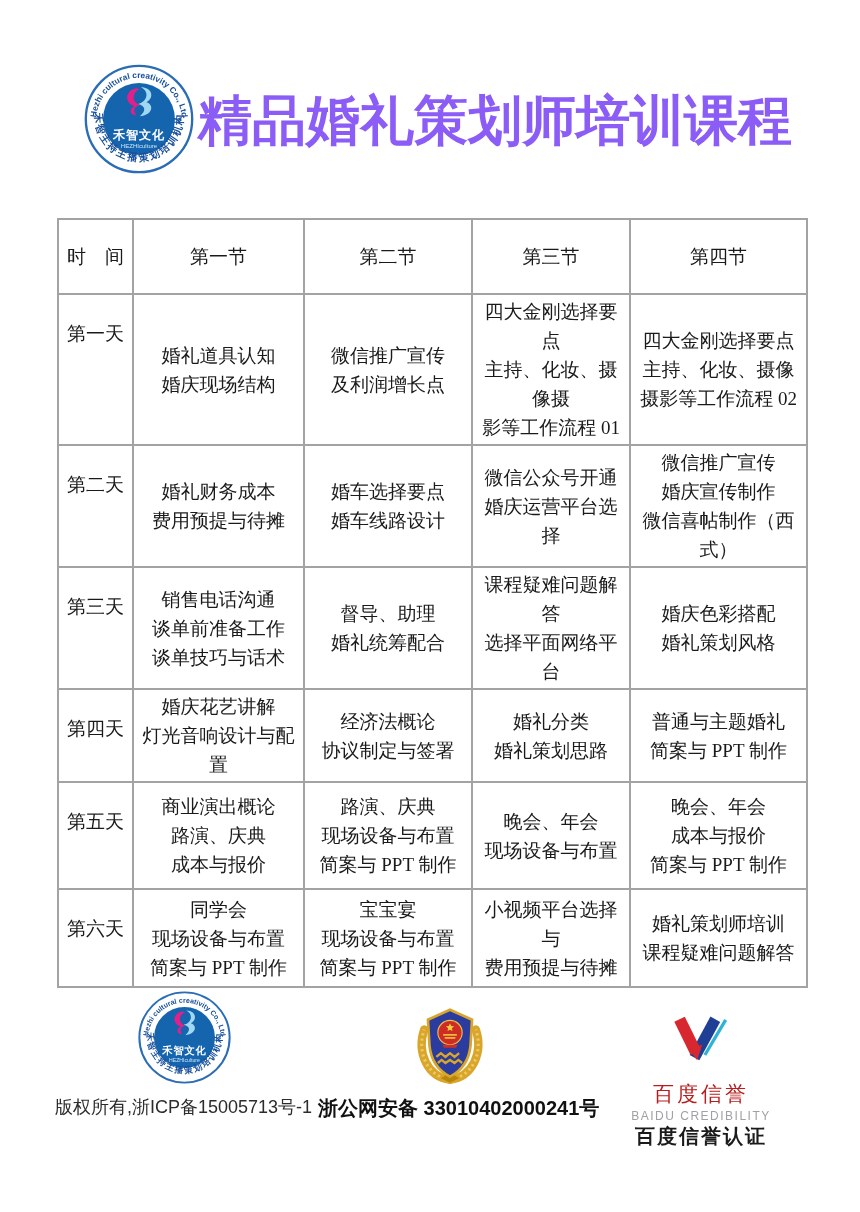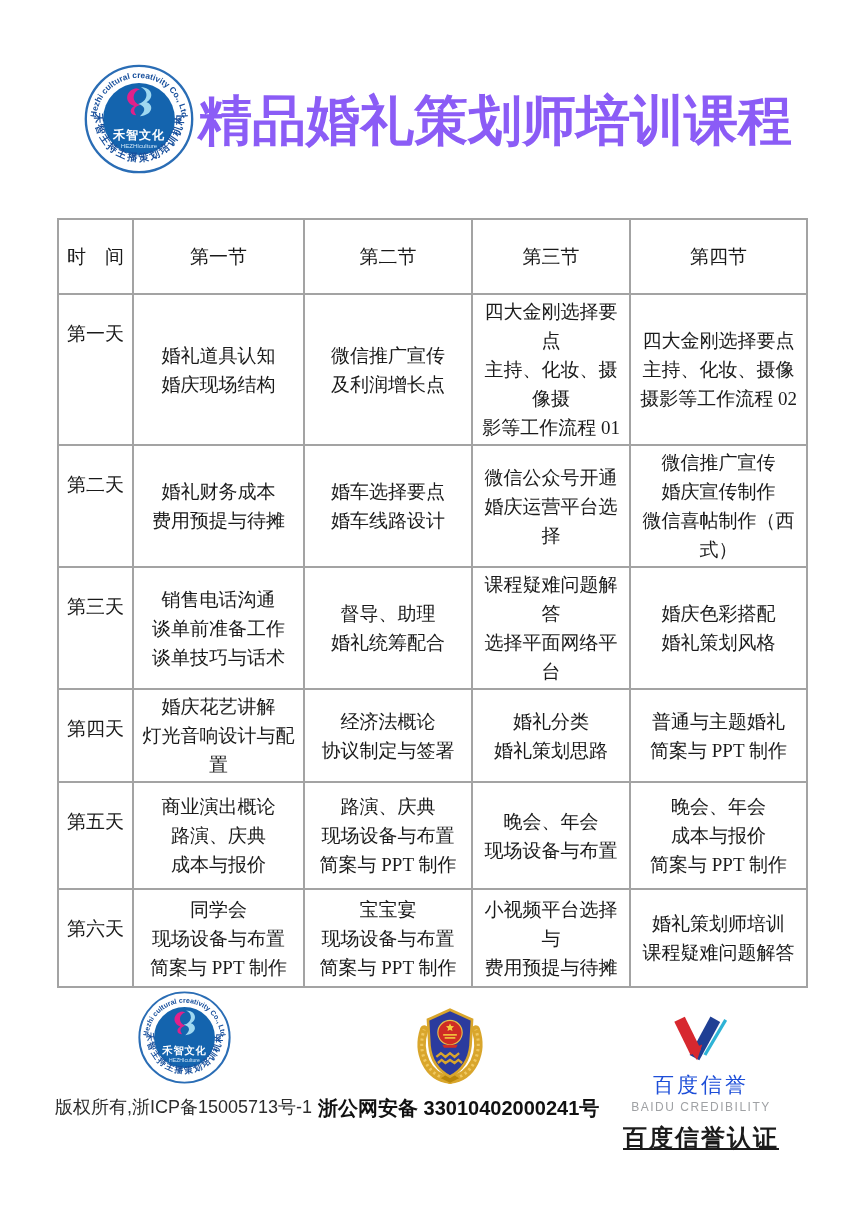--- a/index.html
+++ b/index.html
@@ -46,23 +46,23 @@
     position:absolute;left:55px;top:1095px;width:260px;text-align:left;
     font-size:18px;color:#2c2c2c;letter-spacing:0px;white-space:nowrap;
   }
   .police-badge{position:absolute;left:412px;top:1001px;width:76px;height:86px;}
   .police-text{
     position:absolute;left:318px;top:1095px;width:262px;text-align:right;
     font-size:20px;font-weight:bold;color:#111;white-space:nowrap;
   }
   .baidu-block{position:absolute;left:620px;top:1016px;width:162px;text-align:center;}
   .baidu-v{width:70px;height:52px;margin:0 auto;display:block;}
-  .baidu-cn{font-size:21px;color:#1d4ed8;letter-spacing:3px;margin-top:3px;text-align:center;}
+  .baidu-cn{font-size:21px;color:#b91c1c;letter-spacing:3px;margin-top:12px;text-align:center;}
   .baidu-en{font-size:12px;color:#9fa1a4;letter-spacing:1.5px;margin-top:1px;}
-  .baidu-cert{font-size:24px;color:#1b1b1b;font-weight:bold;letter-spacing:2px;margin-top:8px;text-decoration:underline;}
+  .baidu-cert{font-size:20px;color:#1b1b1b;font-weight:bold;letter-spacing:2px;}
 </style>
 </head>
 <body>
 
 <svg class="logo-top" viewBox="0 0 120 120">
   <defs>
     <path id="h-arcTop" d="M14,62 A46,46 0 0 1 106,62"></path>
     <path id="h-arcBottom" d="M13,58 A47,47 0 0 0 107,58"></path>
   </defs>
   <circle cx="60" cy="60" r="57" fill="#ffffff" stroke="#2a6db5" stroke-width="2.5"></circle>

